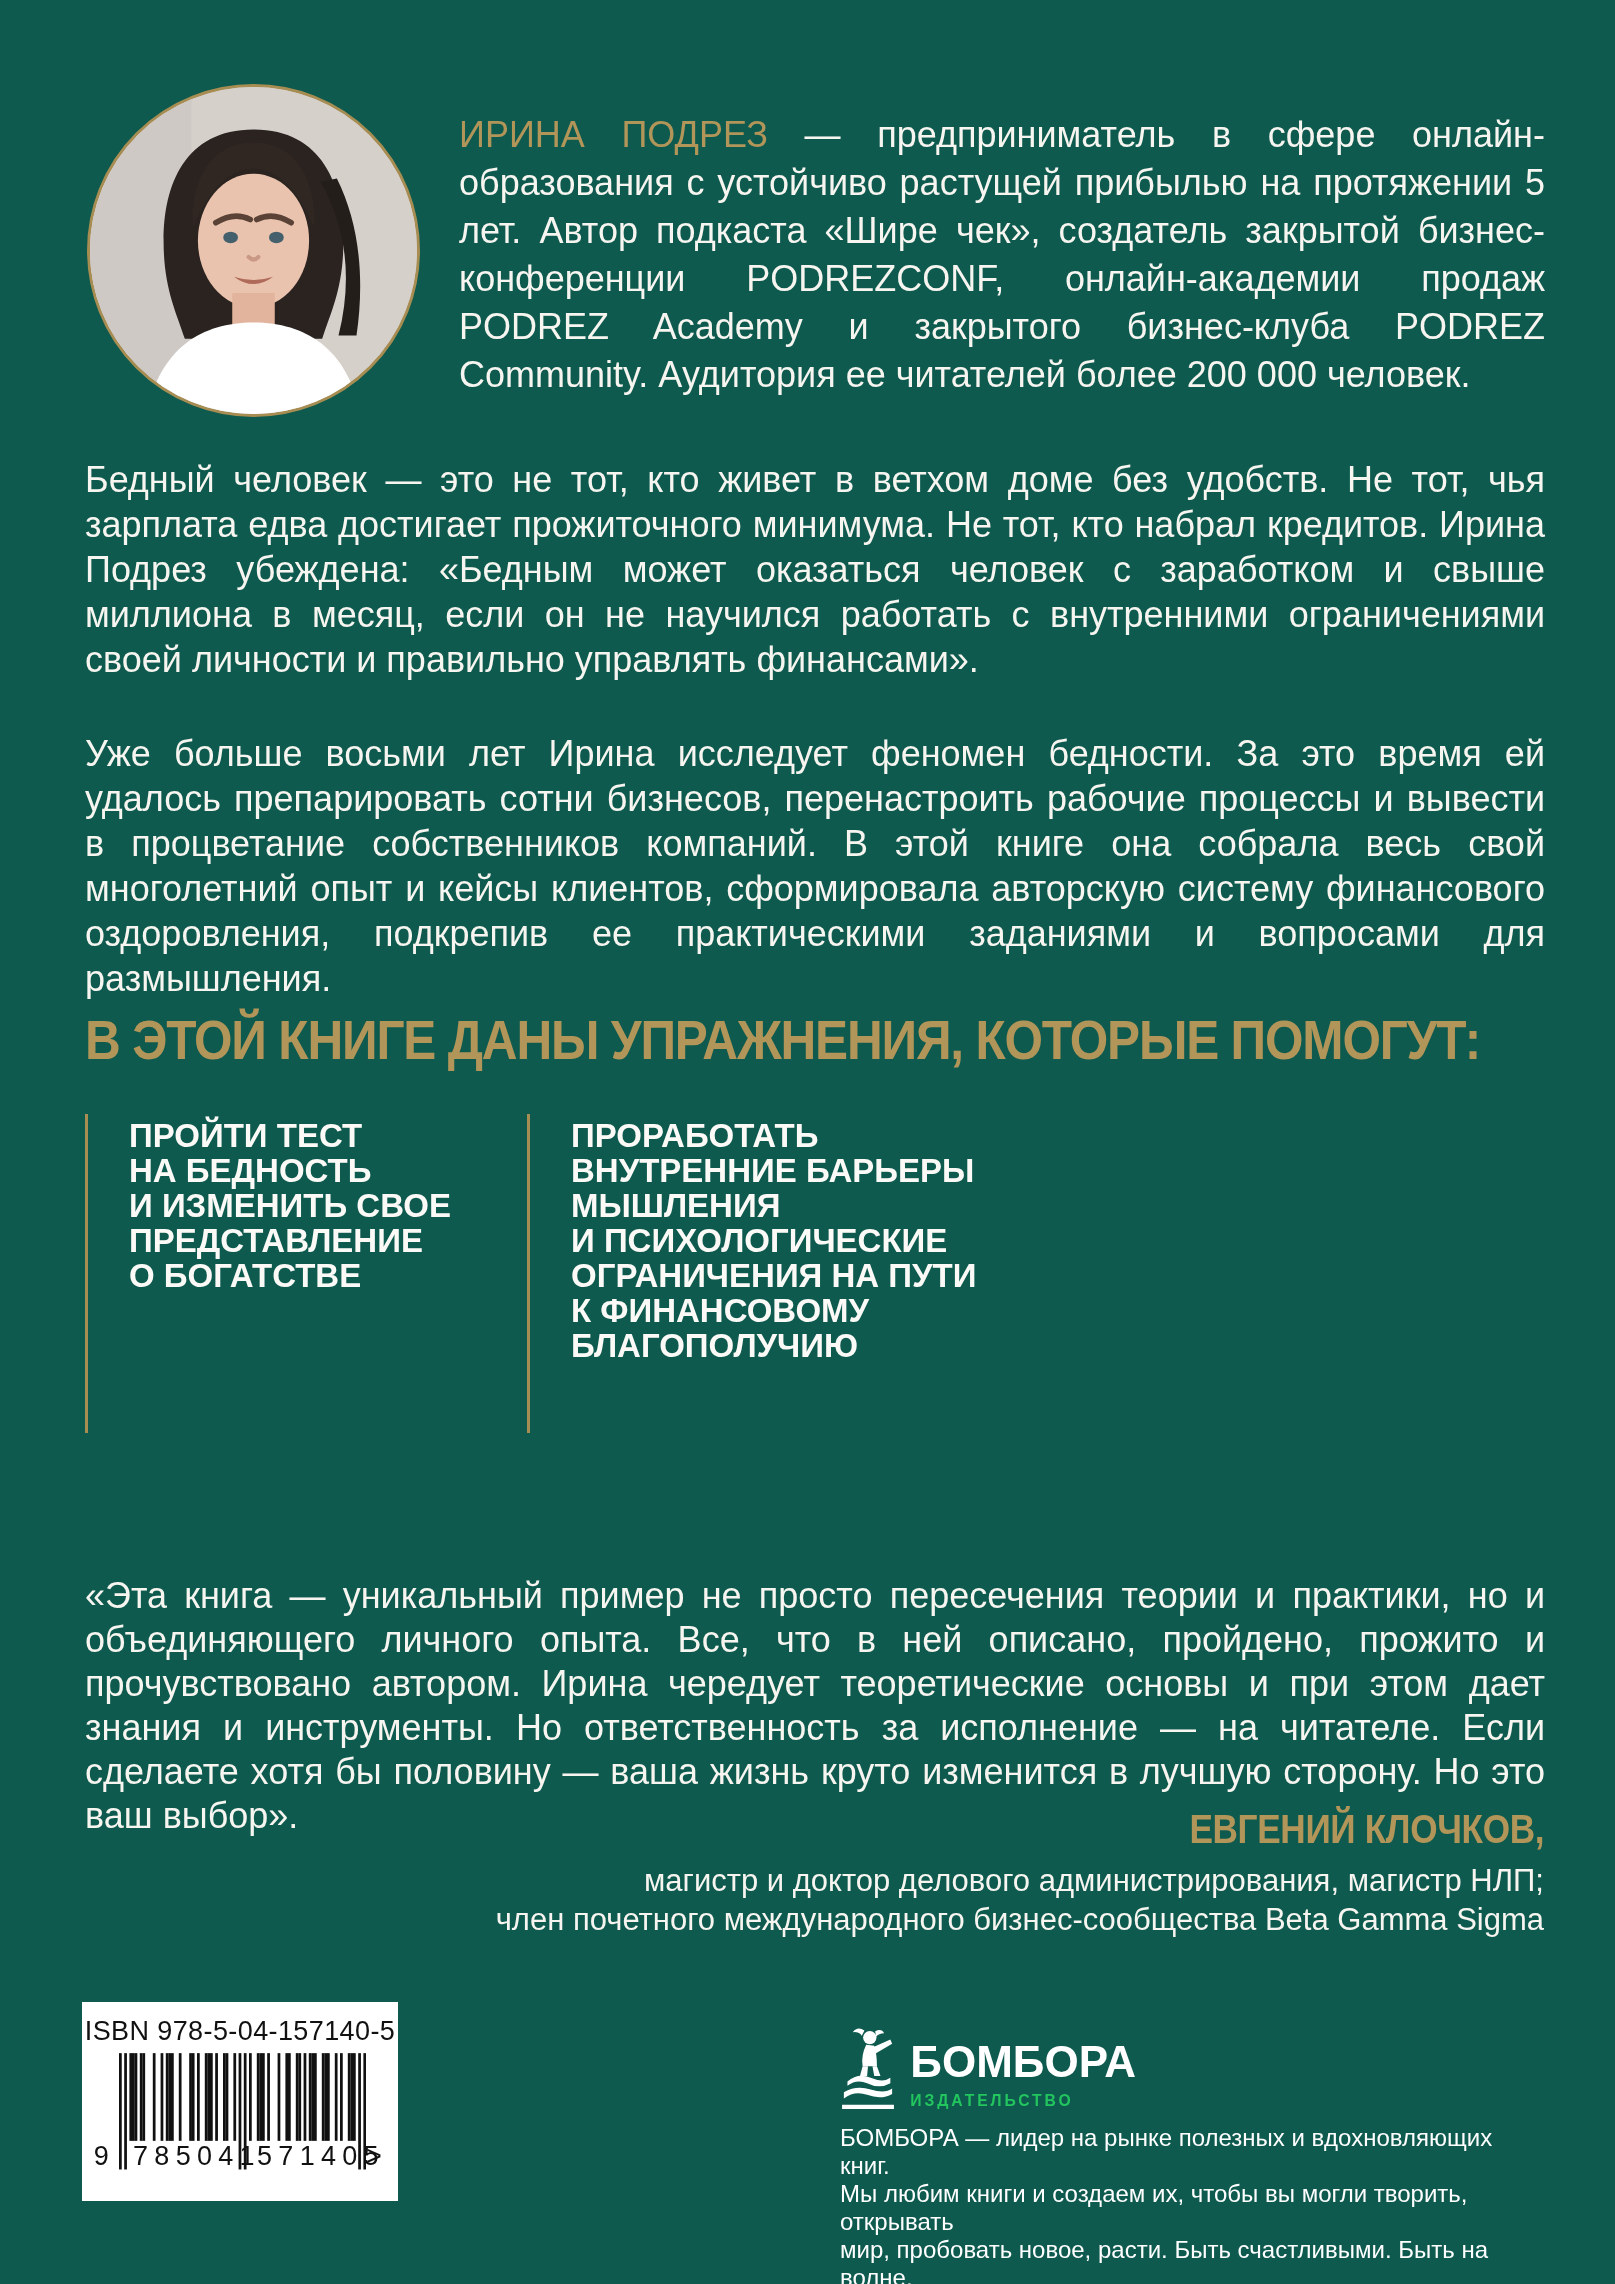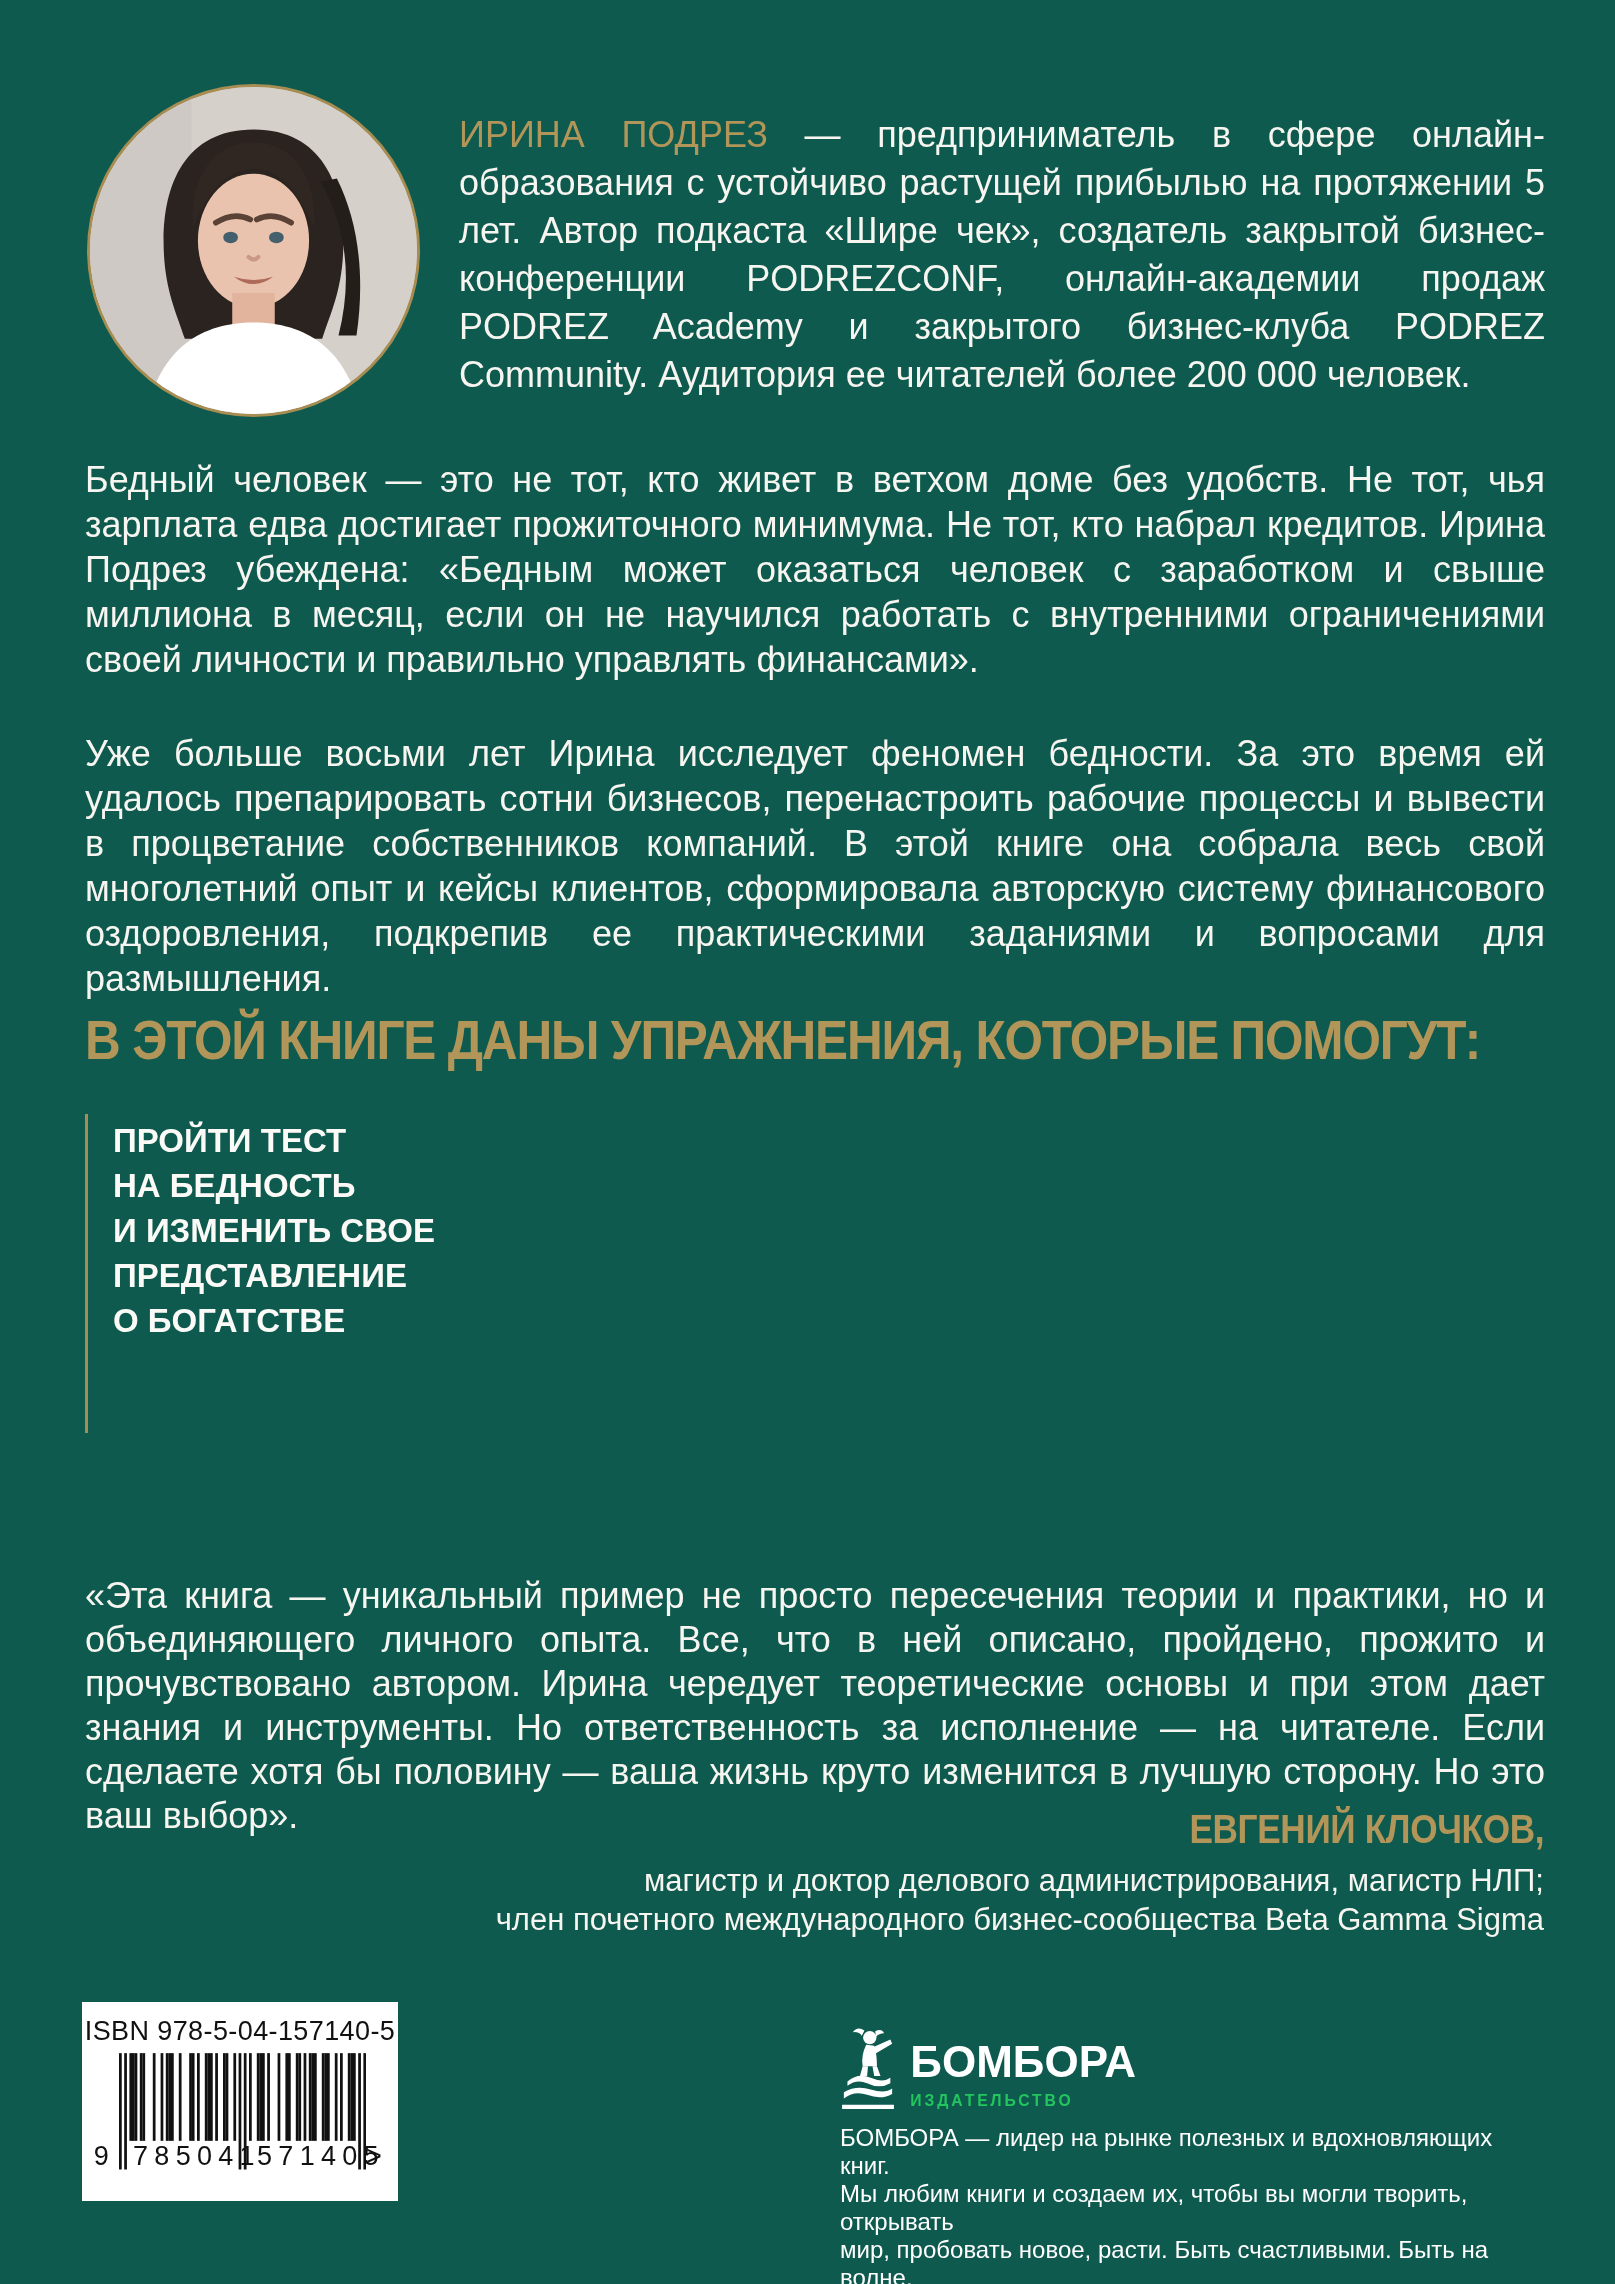--- a/index.html
+++ b/index.html
@@ -41,22 +41,22 @@
     position:absolute;left:85px;top:1008px;
     color:var(--gold-text);font-weight:bold;font-size:55px;
     letter-spacing:-1.3px;white-space:nowrap;
     transform:scaleX(0.9);transform-origin:left top;
   }
   .exercise-row{
     position:absolute;left:85px;top:1114px;display:flex;align-items:stretch;
   }
   .exercise{
     border-left:3.6px solid var(--gold-line);
-    min-height:319px;padding-left:25px;padding-top:3.6px;
-    font-weight:bold;font-size:33px;line-height:45px;
+    min-height:319px;padding-left:41px;padding-top:3.6px;
+    font-weight:bold;font-size:33px;line-height:35px;
     white-space:pre-line;color:#fbfaf7;
   }
   .exercise.c1{width:442px;}
   .exercise.c2{width:535px;}
   .exercise.c3{width:483px;}
   .review-author{
     position:absolute;right:72px;top:1807px;
     color:var(--gold-text);font-weight:bold;font-size:40px;
     letter-spacing:-0.4px;white-space:nowrap;
     transform:scaleX(0.88);transform-origin:right top;
@@ -130,20 +130,27 @@
 <p class="para p2">Уже больше восьми лет Ирина исследует феномен бедности. За это время ей удалось препарировать сотни бизнесов, перенастроить рабочие процессы и вывести в процветание собственников компаний. В этой книге она собрала весь свой многолетний опыт и кейсы клиентов, сформировала авторскую систему финансового оздоровления, подкрепив ее практическими заданиями и вопросами для размышления.</p>
 
 <div class="heading">В ЭТОЙ КНИГЕ ДАНЫ УПРАЖНЕНИЯ, КОТОРЫЕ ПОМОГУТ:</div>
 
 <div class="exercise-row">
   <div class="exercise c1">ПРОЙТИ ТЕСТ
 НА БЕДНОСТЬ
 И ИЗМЕНИТЬ СВОЕ
 ПРЕДСТАВЛЕНИЕ
 О БОГАТСТВЕ</div>
+  <div class="exercise c2">ПРОРАБОТАТЬ
+ВНУТРЕННИЕ БАРЬЕРЫ
+МЫШЛЕНИЯ
+И ПСИХОЛОГИЧЕСКИЕ
+ОГРАНИЧЕНИЯ НА ПУТИ
+К ФИНАНСОВОМУ
+БЛАГОПОЛУЧИЮ</div>
 </div>
 
 <p class="para quote">«Эта книга — уникальный пример не просто пересечения теории и практики, но и объединяющего личного опыта. Все, что в ней описано, пройдено, прожито и прочувствовано автором. Ирина чередует теоретические основы и при этом дает знания и инструменты. Но ответственность за исполнение — на читателе. Если сделаете хотя бы половину — ваша жизнь круто изменится в лучшую сторону. Но это ваш выбор».</p>
 <div class="review-author">ЕВГЕНИЙ КЛОЧКОВ,</div>
 <div class="credentials">магистр и доктор делового администрирования, магистр НЛП;
 член почетного международного бизнес-сообщества Beta Gamma Sigma</div>
 
 <div class="isbn-card">
   <div class="isbn-text">ISBN 978-5-04-157140-5</div>
   <div class="barcode">

